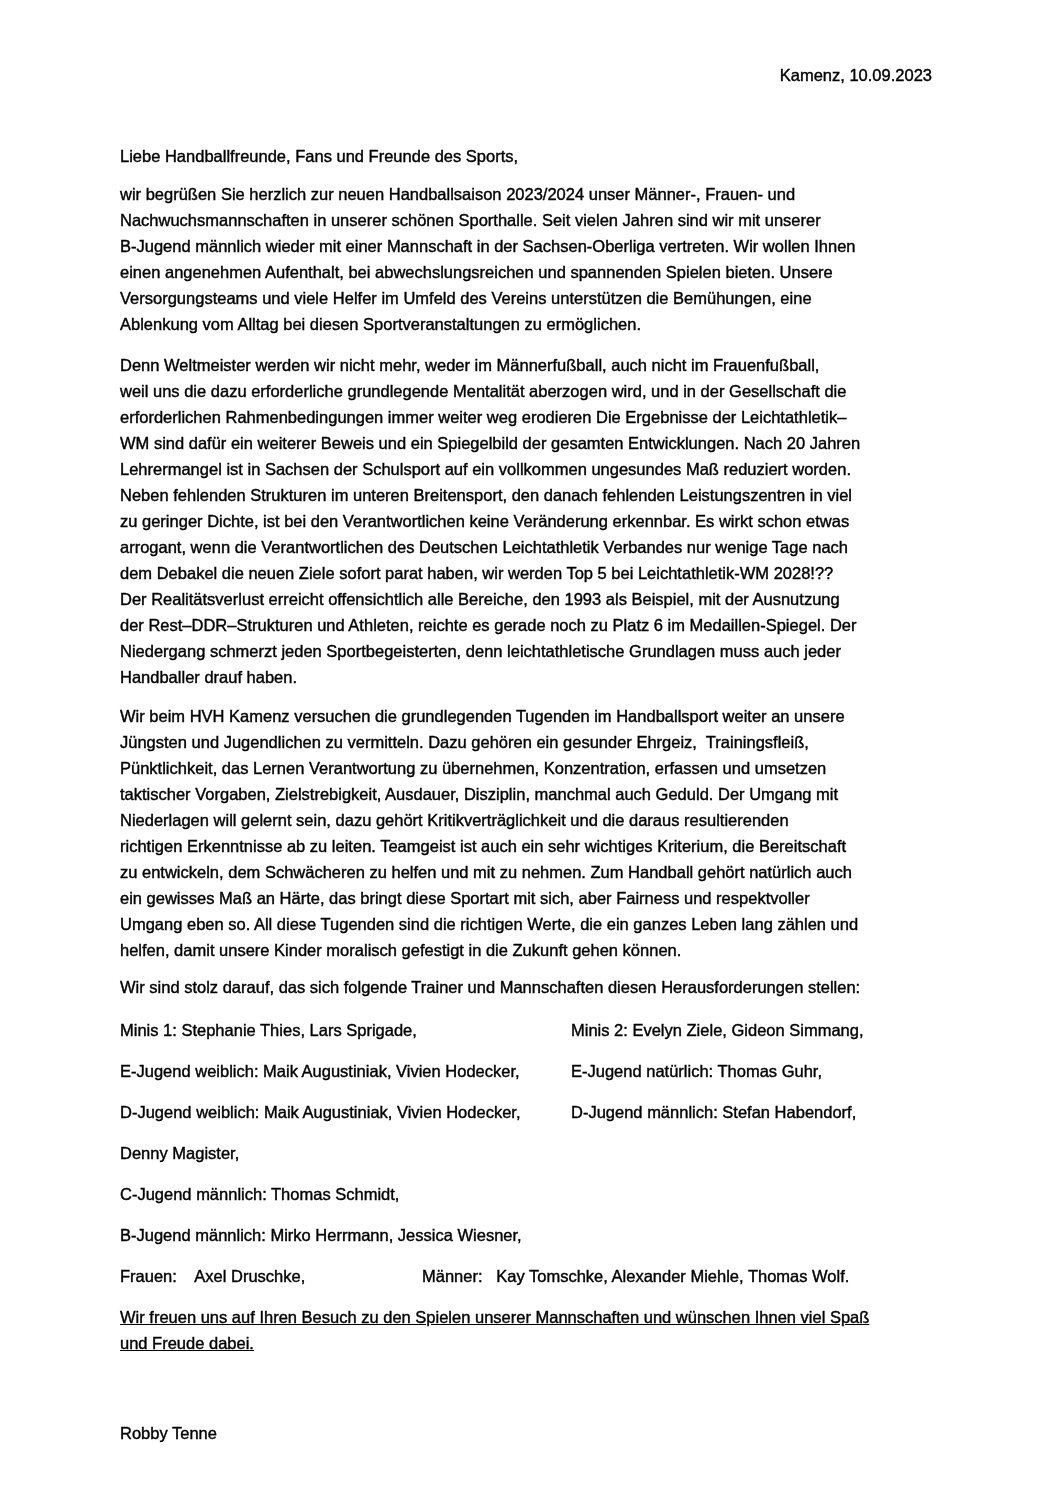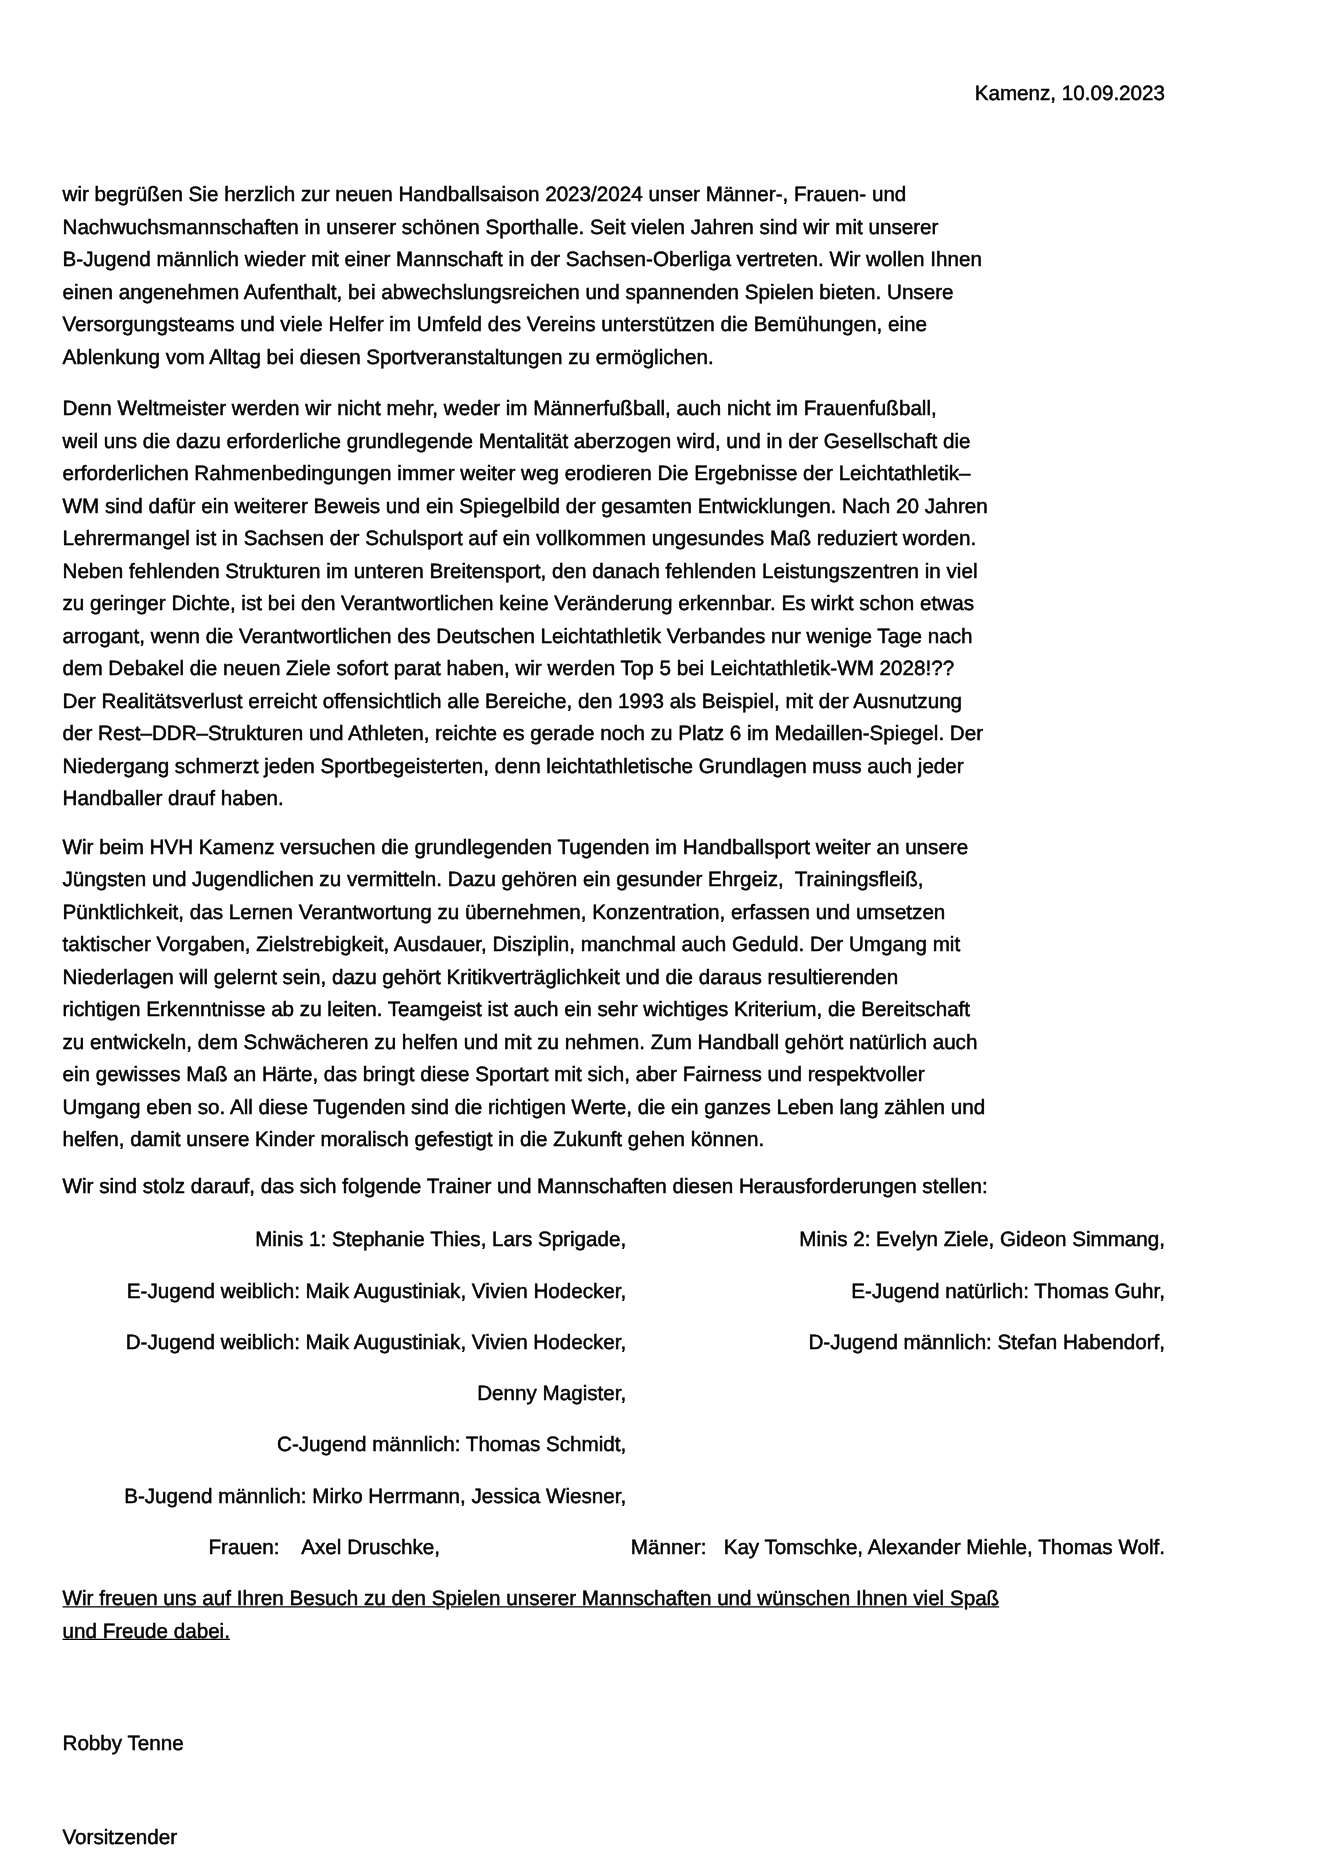--- a/index.html
+++ b/index.html
@@ -14,21 +14,21 @@
     font-family: "Liberation Sans", "DejaVu Sans", sans-serif;
     font-size: 16.5px;
     line-height: 26px;
     color: #000000;
     -webkit-text-stroke: 0.4px currentColor;
   }
   .page {
     box-sizing: border-box;
     width: 1058px;
     height: 1497px;
-    padding: 62px 126px 30px 50px;
+    padding: 62px 126px 30px 120px;
     background: #ffffff;
   }
   .date-line {
     text-align: right;
     margin: 0 0 55px 0;
     white-space: pre;
   }
   .salutation {
     margin: 0 0 12px 0;
     white-space: pre;
@@ -41,21 +41,20 @@
   .p2 { margin-bottom: 13px; }
   .p3 { margin-bottom: 11px; }
   .teams-intro {
     margin: 0 0 17px 0;
     white-space: pre;
   }
   .team-row {
     display: flex;
     margin: 0 0 15px 0;
     white-space: pre;
-    text-align: right;
   }
   .team-row .cell-left {
     flex: 0 0 451px;
     width: 451px;
   }
   .team-row.tab-short .cell-left {
     flex: 0 0 302px;
     width: 302px;
   }
   .team-row .cell-right {
@@ -71,20 +70,21 @@
     white-space: pre;
   }
 </style>
 </head>
 <body>
 
 <div class="page">
 
   <div class="date-line">Kamenz, 10.09.2023</div>
 
+  <div class="salutation">Liebe Handballfreunde, Fans und Freunde des Sports,</div>
 
   <p class="para p1">wir begrüßen Sie herzlich zur neuen Handballsaison 2023/2024 unser Männer-, Frauen- und
 Nachwuchsmannschaften in unserer schönen Sporthalle. Seit vielen Jahren sind wir mit unserer
 B-Jugend männlich wieder mit einer Mannschaft in der Sachsen-Oberliga vertreten. Wir wollen Ihnen
 einen angenehmen Aufenthalt, bei abwechslungsreichen und spannenden Spielen bieten. Unsere
 Versorgungsteams und viele Helfer im Umfeld des Vereins unterstützen die Bemühungen, eine
 Ablenkung vom Alltag bei diesen Sportveranstaltungen zu ermöglichen.</p>
 
   <p class="para p2">Denn Weltmeister werden wir nicht mehr, weder im Männerfußball, auch nicht im Frauenfußball,
 weil uns die dazu erforderliche grundlegende Mentalität aberzogen wird, und in der Gesellschaft die

